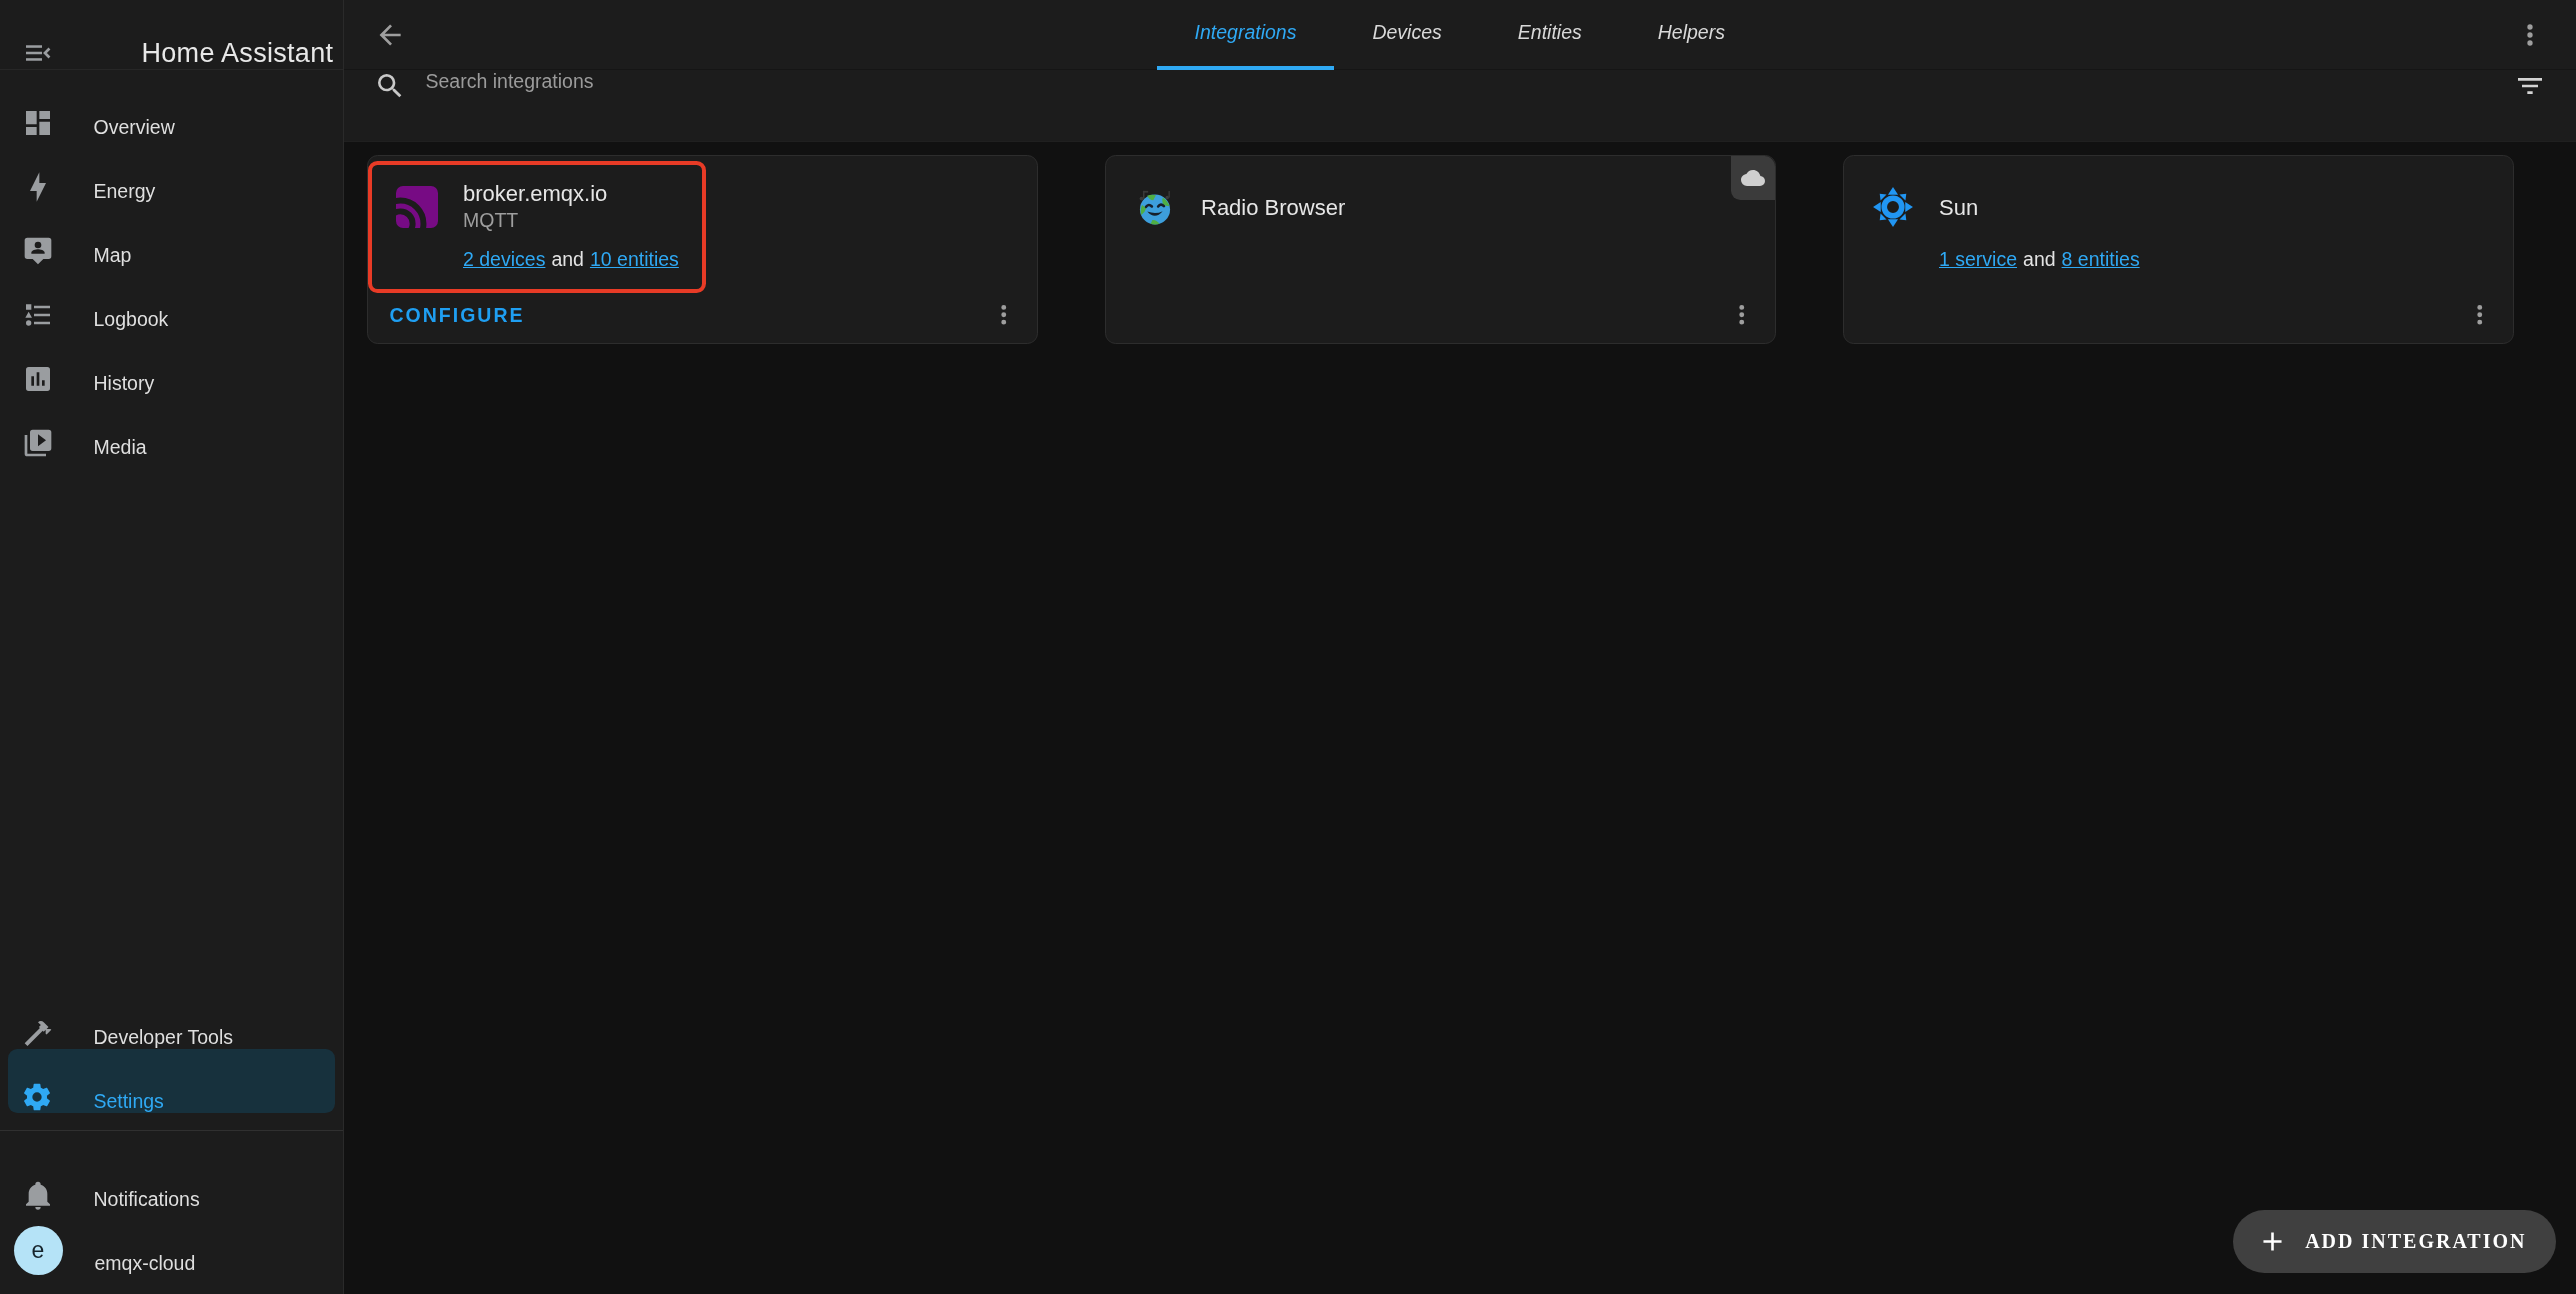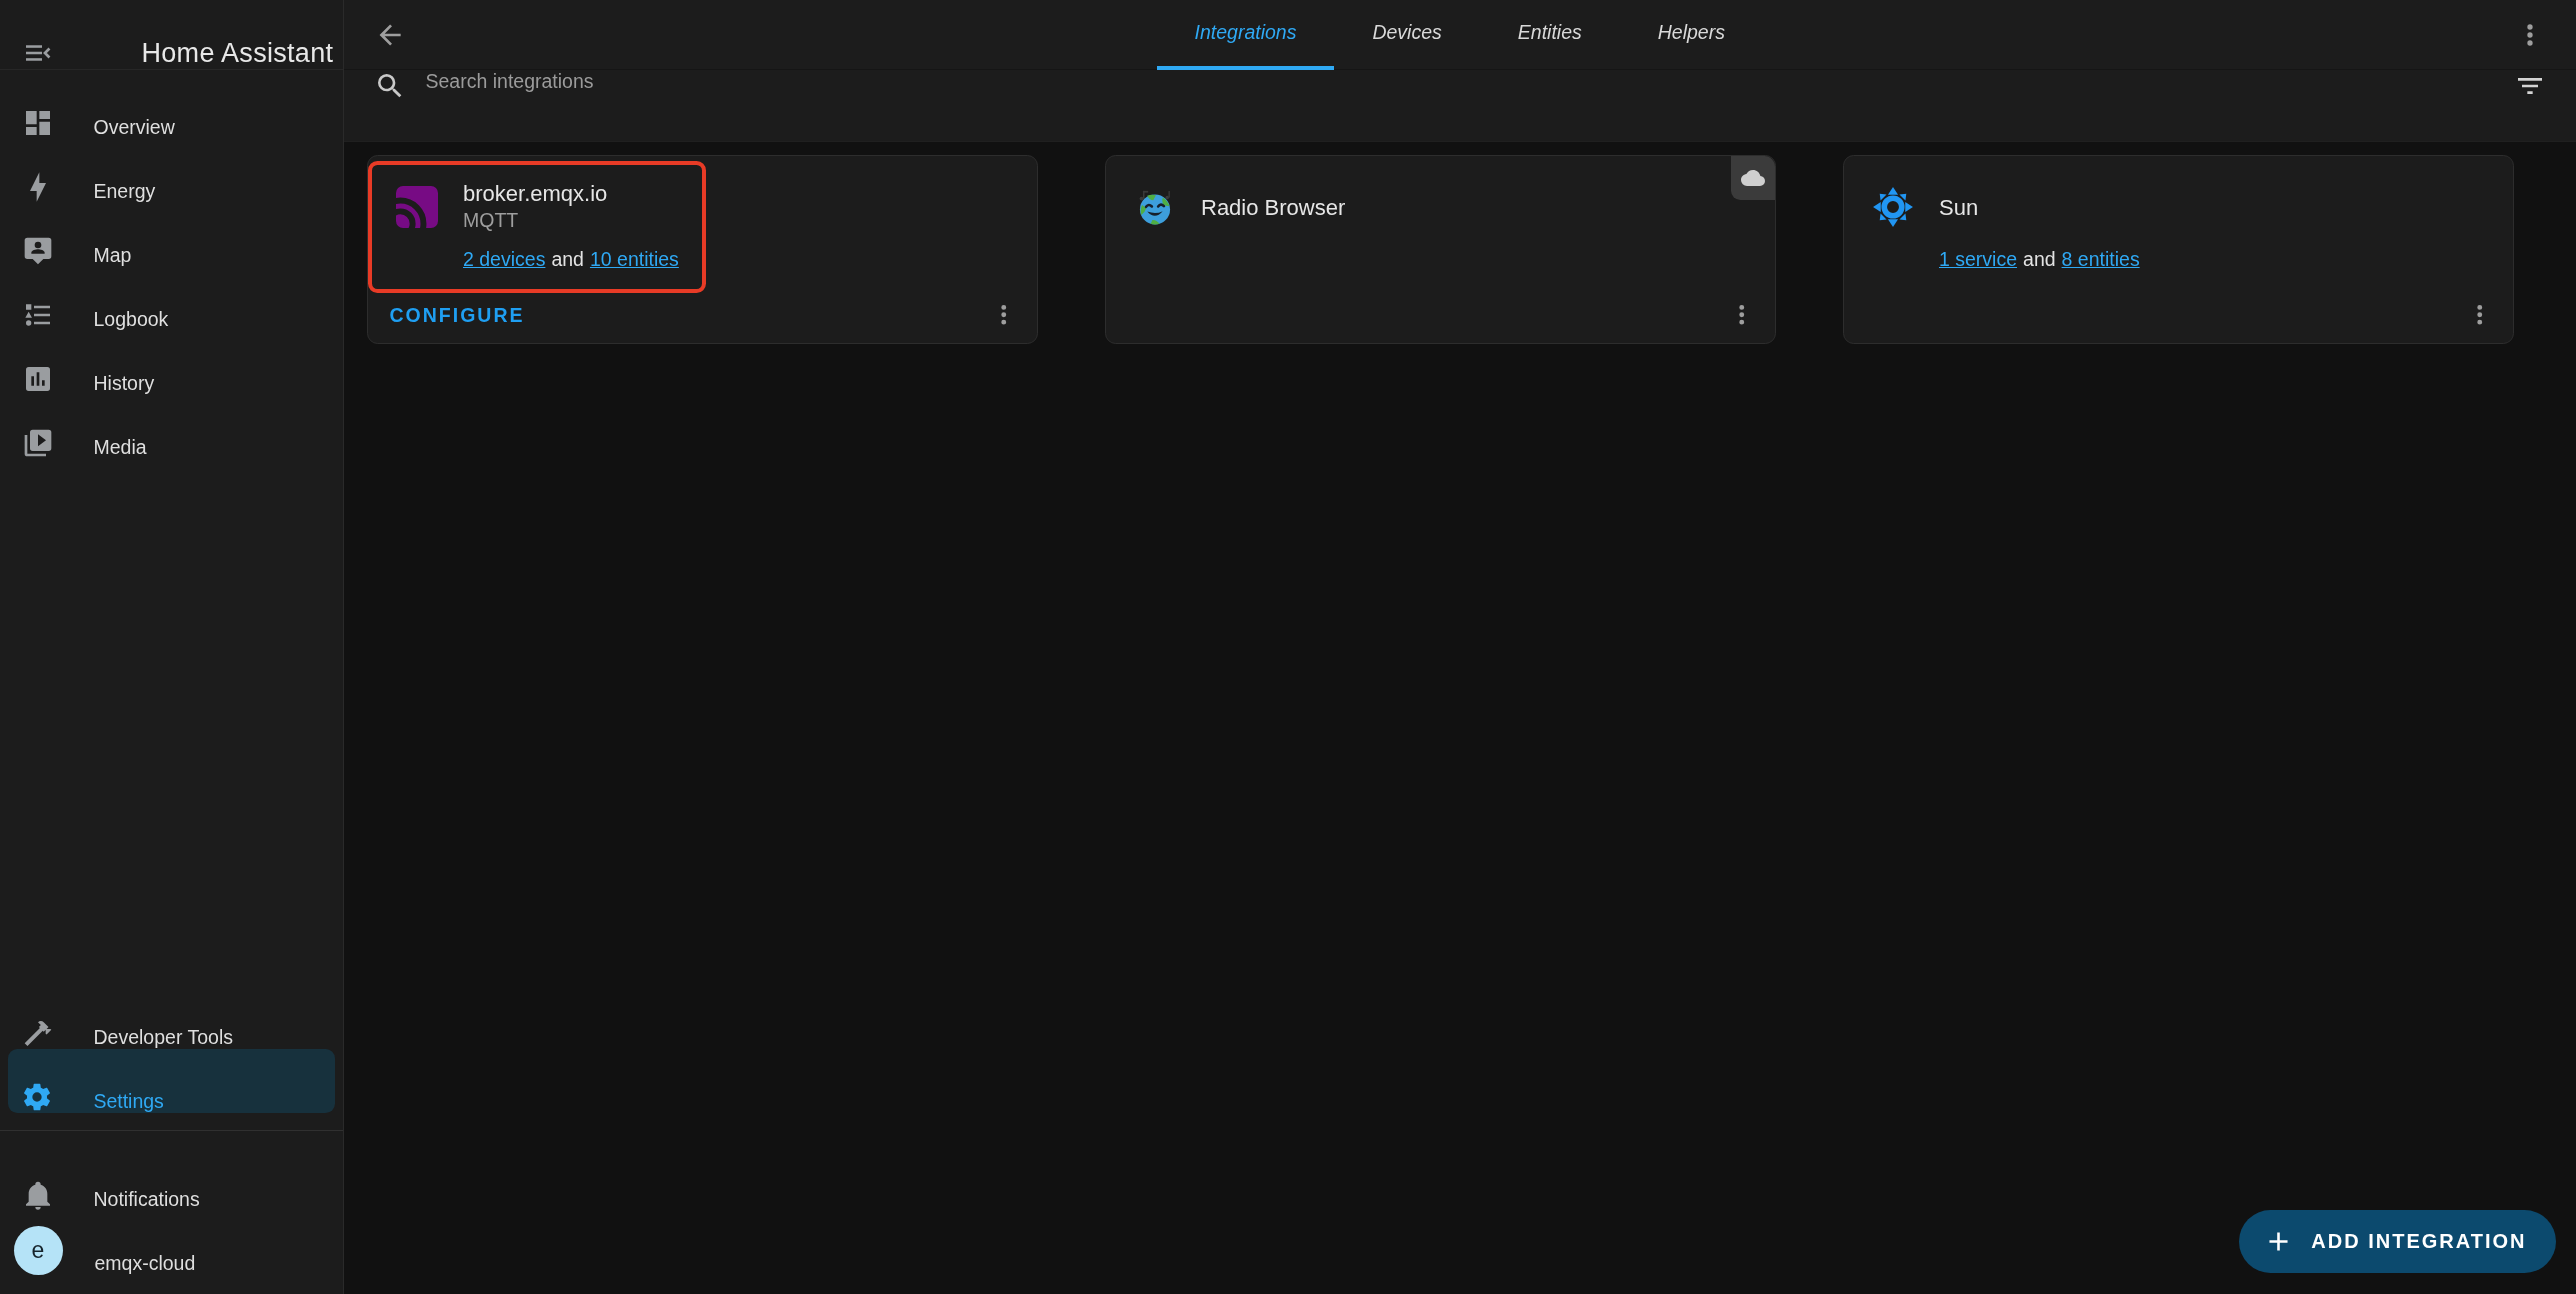--- a/index.html
+++ b/index.html
@@ -63,22 +63,22 @@
                  font-family:"Liberation Sans", sans-serif; }
   .card-kebab { position:absolute; right:17.5px; top:142px; width:32px; height:32px;
                 display:flex; align-items:center; justify-content:center; cursor:pointer; }
   .card-badge { position:absolute; top:0; right:0; width:44px; height:44px; background:#3b3b3b;
                 border-radius:0 10.7px 0 9.4px; display:flex; align-items:center; justify-content:center; }
 
   .annotation-box { position:absolute; left:24px; top:161px; width:338px; height:132px;
                     border:4.7px solid #e83b26; border-radius:9.4px; pointer-events:none; }
 
   .fab { position:absolute; right:20px; bottom:21px; height:63px; border-radius:32px; border:none;
-         background:#0c4a6e; color:#ffffff; display:flex; align-items:center; gap:17.5px;
-         padding:0 29.5px 0 24px; cursor:pointer; font-family:Liberation Sans, sans-serif;
+         background:#404040; color:#ffffff; display:flex; align-items:center; gap:17.5px;
+         padding:0 29.5px 0 24px; cursor:pointer; font-family:Liberation Serif, serif;
          font-size:20px; font-weight:bold; letter-spacing:2px;margin-top:26px; }
 </style>
 </head>
 <body>
 
 <div class="app">
 
   <aside class="sidebar">
     <div class="sidebar-header">
       <span class="menu-toggle">

